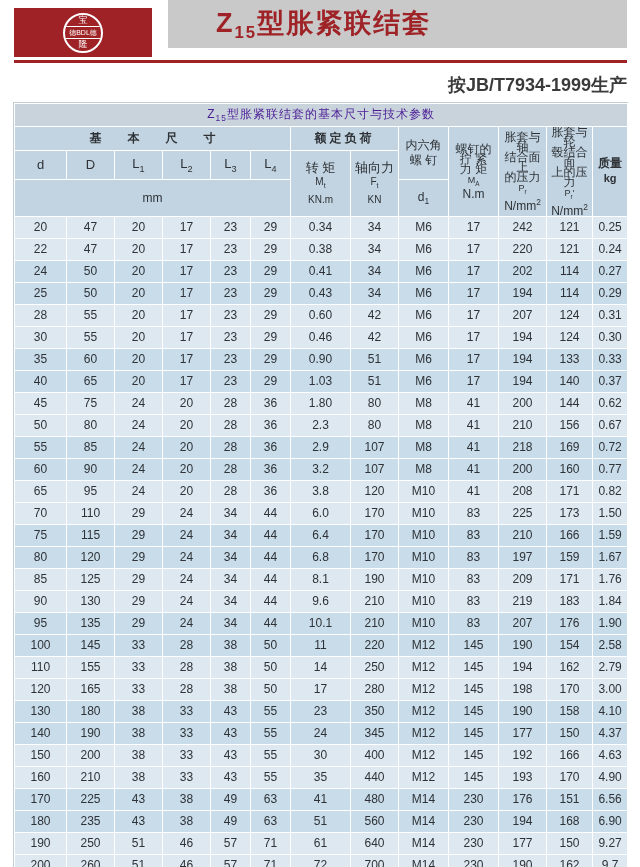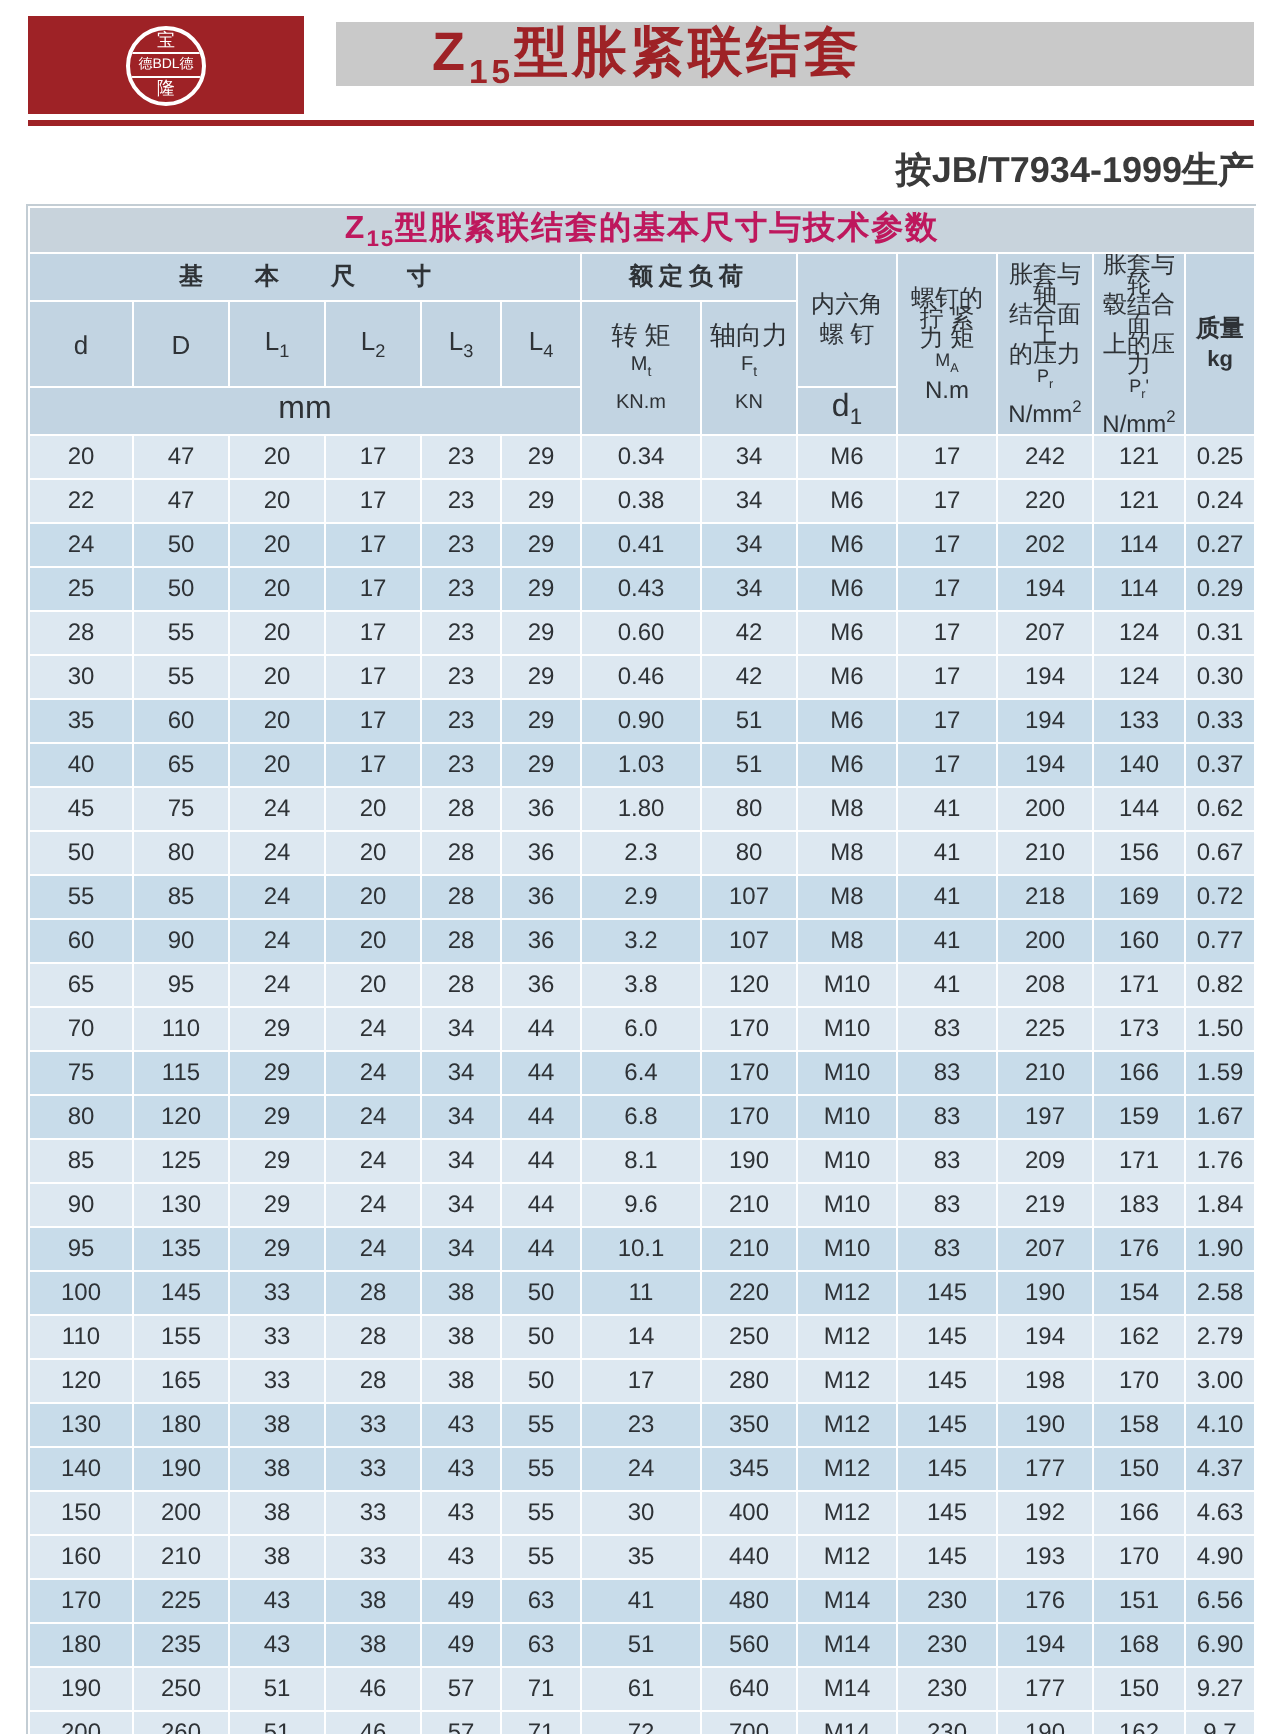--- a/index.html
+++ b/index.html
@@ -27,21 +27,21 @@
   }
   .logo-seal{
     width:40px;height:40px;border:2px solid #fff;border-radius:50%;
     color:#fff;display:flex;flex-direction:column;align-items:stretch;justify-content:center;
     text-align:center;overflow:hidden;
   }
   .logo-seal .l1{font-size:9px;line-height:11px;border-bottom:1px solid #fff;}
   .logo-seal .l2{font-size:7px;line-height:11px;letter-spacing:0;white-space:nowrap;}
   .logo-seal .l3{font-size:9px;line-height:11px;border-top:1px solid #fff;}
   .title-bar{
-    position:absolute;left:168px;top:11px;width:459px;height:32px;
+    position:absolute;left:168px;top:0;width:459px;height:48px;
     background:#c9c9c9;
     display:flex;align-items:center;
   }
   .title-bar .page-title{
     margin-left:48px;
     font-size:27px;font-weight:bold;color:var(--red);letter-spacing:2px;
   }
   .page-title sub{font-size:62%;vertical-align:sub;}
   .red-rule{
     position:absolute;left:14px;top:60px;width:613px;height:3px;background:var(--red);
@@ -60,28 +60,28 @@
   }
   th,td{
     border:1px solid #ffffff;
     text-align:center;vertical-align:middle;
     font-weight:normal;color:var(--ink);
     overflow:hidden;
   }
   thead th{background:var(--hdr-bg);}
   th.tbl-title{
     background:var(--title-bg);height:23px;
-    font-size:16px;font-weight:bold;color:#be185d;letter-spacing:1px;
+    font-size:12px;font-weight:normal;color:#4c1d95;letter-spacing:1px;
   }
   .tbl-title sub{font-size:70%;}
   .grp-row th{height:24px;font-size:12px;}
   .grp-basic{letter-spacing:26px;padding-left:26px;font-weight:bold;}
   .grp-load{letter-spacing:3px;font-weight:bold;}
   .letters-row th{height:25px;font-size:13px;}
-  .mm-row th{height:24px;font-size:16px;}
+  .mm-row th{height:37px;font-size:12px;}
   th sub{font-size:70%;vertical-align:sub;}
   th sup{font-size:70%;vertical-align:super;}
   .hex-head{font-size:12px;line-height:15px;font-weight:normal;}
   .small-head{font-size:8.5px;line-height:10px;font-weight:normal;}
   .small-head .sym{font-size:9px;}
   .torque-head{font-size:11px;line-height:13px;}
   .torque-head .sym{font-size:10px;}
   .mass-head{font-size:12px;line-height:15px;font-weight:bold;text-align:center;}
   .mass-head .unit{font-size:11px;font-weight:bold;}
   tbody td{height:22px;font-size:12px;}

